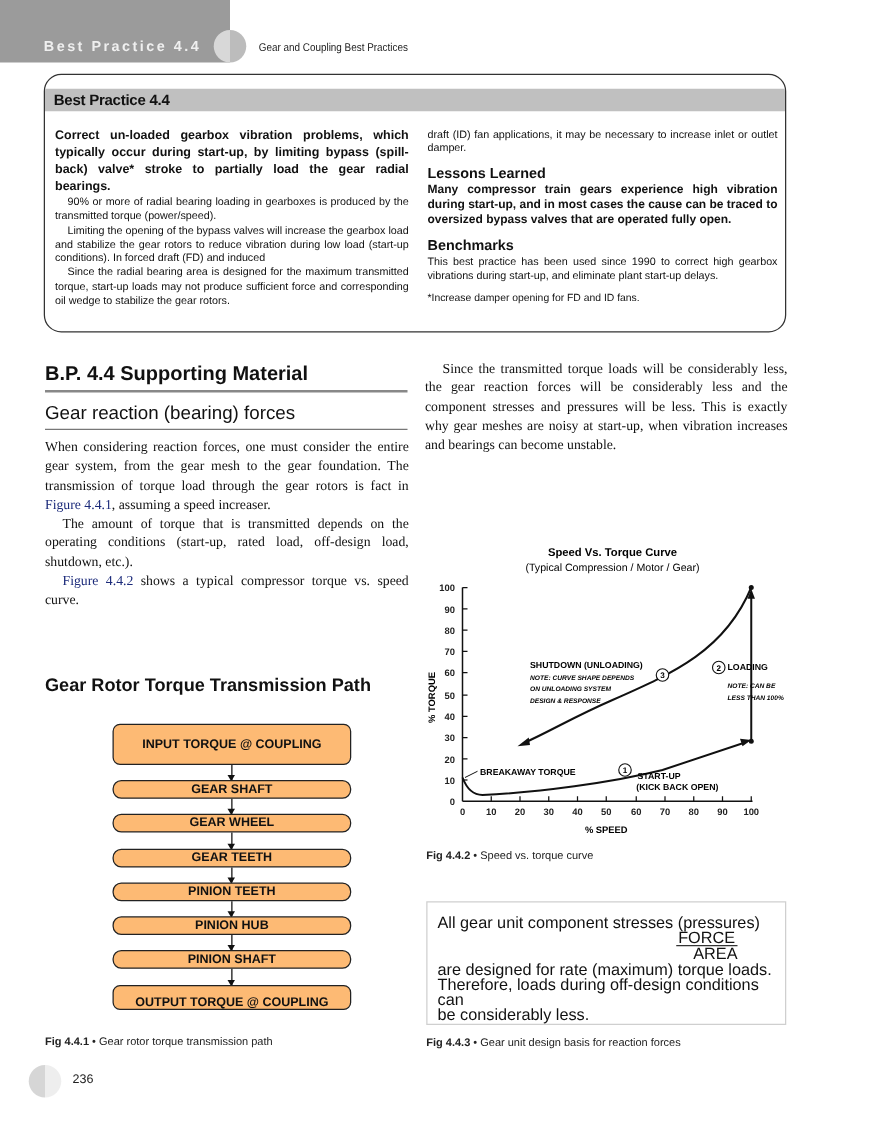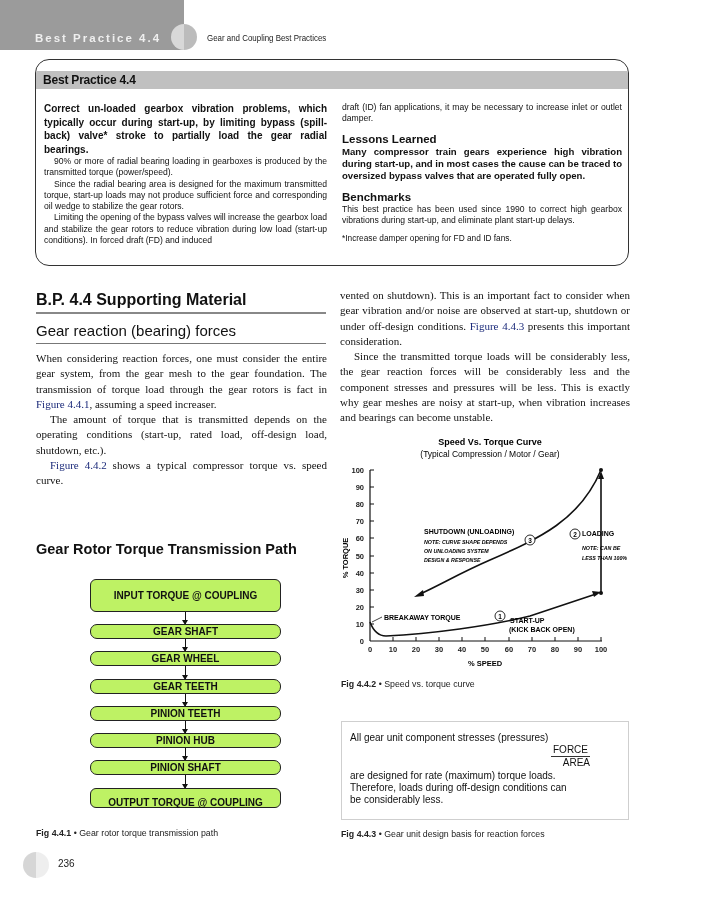--- a/index.html
+++ b/index.html
@@ -26,30 +26,30 @@
   .sec-title { position:absolute; left:36px; top:291px; width:290px; font-size:16px; font-weight:bold; border-bottom:2px solid #888; padding-bottom:3px; }
   .sub-title { position:absolute; left:36px; top:322px; width:290px; font-size:15px; border-bottom:1px solid #777; padding-bottom:4px; }
   .serif { font-family:"Liberation Serif", serif; font-size:11px; line-height:15.3px; text-align:justify; }
   .body-left { position:absolute; left:36px; top:351px; width:291px; }
   .body-right { position:absolute; left:340px; top:288px; width:290px; }
   .serif p { margin:0; text-indent:14px; }
   .serif p.noindent { text-indent:0; }
   .link { color:#1b2a7a; }
 
   .flow-title { position:absolute; left:36px; top:541px; font-size:14.5px; font-weight:bold; }
-  .flow-box { position:absolute; border:1px solid #222; text-align:center; font-size:10px; font-weight:bold; box-sizing:border-box; background:#bef264; }
+  .flow-box { position:absolute; border:1px solid #222; text-align:center; font-size:10px; font-weight:bold; box-sizing:border-box; background:#fdba74; }
   .flow-box.big { border-radius:6px; }
   .flow-box.small { border-radius:7px; }
   .flow-arrow { position:absolute; width:1px; background:#111; }
   .flow-arrow::after { content:""; position:absolute; left:-3px; bottom:-1px; border-left:3.5px solid transparent; border-right:3.5px solid transparent; border-top:5px solid #111; }
 
   .caption { position:absolute; font-size:8.8px; color:#222; }
   .caption b { font-weight:bold; }
 
-  .fig3-box { position:absolute; left:341px; top:721px; width:288px; height:99px; border:1px solid #cfcfcf; font-size:10px; line-height:12.2px; box-sizing:border-box; padding:10px 8px; }
+  .fig3-box { position:absolute; left:341px; top:721px; width:288px; height:99px; border:1px solid #cfcfcf; font-size:13px; line-height:12.2px; box-sizing:border-box; padding:10px 8px; }
   .frac { text-align:right; width:240px; }
   .frac .num { display:inline-block; border-bottom:1px solid #333; padding:0 2px; }
 
   .page-circle { position:absolute; left:23px; top:852px; width:26px; height:26px; border-radius:50%; background:linear-gradient(90deg,#d6d6d6 50%,#eeeeee 50%); }
   .page-num { position:absolute; left:58px; top:858px; font-size:10px; color:#222; }
 
   .chart { position:absolute; left:340px; top:430px; width:300px; height:250px; }
 </style>
 </head>
 <body>
@@ -60,22 +60,22 @@
 <div class="hdr-circle"></div>
 <div class="hdr-title">Gear and Coupling Best Practices</div>
 
 <div class="bp-box">
   <div class="bp-box-head">
     <span>Best Practice 4.4</span>
   </div>
   <div class="bp-col left">
     <p class="bp-lead">Correct un-loaded gearbox vibration problems, which typically occur during start-up, by limiting bypass (spill-back) valve* stroke to partially load the gear radial bearings.</p>
     <p class="bp-p">90% or more of radial bearing loading in gearboxes is produced by the transmitted torque (power/speed).</p>
+    <p class="bp-p">Limiting the opening of the bypass valves will increase the gearbox load and stabilize the gear rotors to reduce vibration during low load (start-up conditions). In forced draft (FD) and induced</p>
     <p class="bp-p">Since the radial bearing area is designed for the maximum transmitted torque, start-up loads may not produce sufficient force and corresponding oil wedge to stabilize the gear rotors.</p>
-    <p class="bp-p">Limiting the opening of the bypass valves will increase the gearbox load and stabilize the gear rotors to reduce vibration during low load (start-up conditions). In forced draft (FD) and induced</p>
   </div>
   <div class="bp-col right">
     <p class="bp-p noindent">draft (ID) fan applications, it may be necessary to increase inlet or outlet damper.</p>
     <div class="bp-h">Lessons Learned</div>
     <p class="bp-boldp">Many compressor train gears experience high vibration during start-up, and in most cases the cause can be traced to oversized bypass valves that are operated fully open.</p>
     <div class="bp-h">Benchmarks</div>
     <p class="bp-p noindent">This best practice has been used since 1990 to correct high gearbox vibrations during start-up, and eliminate plant start-up delays.</p>
     <p class="bp-foot">*Increase damper opening for FD and ID fans.</p>
   </div>
 </div>
@@ -83,21 +83,20 @@
 <div class="sec-title">B.P. 4.4 Supporting Material</div>
 <div class="sub-title">Gear reaction (bearing) forces</div>
 
 <div class="serif body-left">
   <p class="noindent"><span>When considering reaction forces, one must consider the entire gear system, from the gear mesh to the gear foundation. The transmission of torque load through the gear rotors is fact in </span><span class="link">Figure 4.4.1</span><span>, assuming a speed increaser.</span></p>
   <p>The amount of torque that is transmitted depends on the operating conditions (start-up, rated load, off-design load, shutdown, etc.).</p>
   <p><span class="link">Figure 4.4.2</span><span> shows a typical compressor torque vs. speed curve.</span></p>
 </div>
 
 <div class="serif body-right">
-  <p class="noindent"><span>vented on shutdown). This is an important fact to consider when gear vibration and/or noise are observed at start-up, shutdown or under off-design conditions. </span><span class="link">Figure 4.4.3</span><span> presents this important consideration.</span></p>
   <p>Since the transmitted torque loads will be considerably less, the gear reaction forces will be considerably less and the component stresses and pressures will be less. This is exactly why gear meshes are noisy at start-up, when vibration increases and bearings can become unstable.</p>
 </div>
 
 <div class="flow-title">Gear Rotor Torque Transmission Path</div>
 
 <div class="flow-box big" style="left:90px;top:579px;width:191px;height:33px;line-height:31px;">INPUT TORQUE @ COUPLING</div>
 <div class="flow-arrow" style="left:185px;top:612px;height:12px;"></div>
 <div class="flow-box small" style="left:90px;top:624px;width:191px;height:15px;line-height:13px;">GEAR SHAFT</div>
 <div class="flow-arrow" style="left:185px;top:639px;height:12px;"></div>
 <div class="flow-box small" style="left:90px;top:651px;width:191px;height:15px;line-height:13px;">GEAR WHEEL</div>

